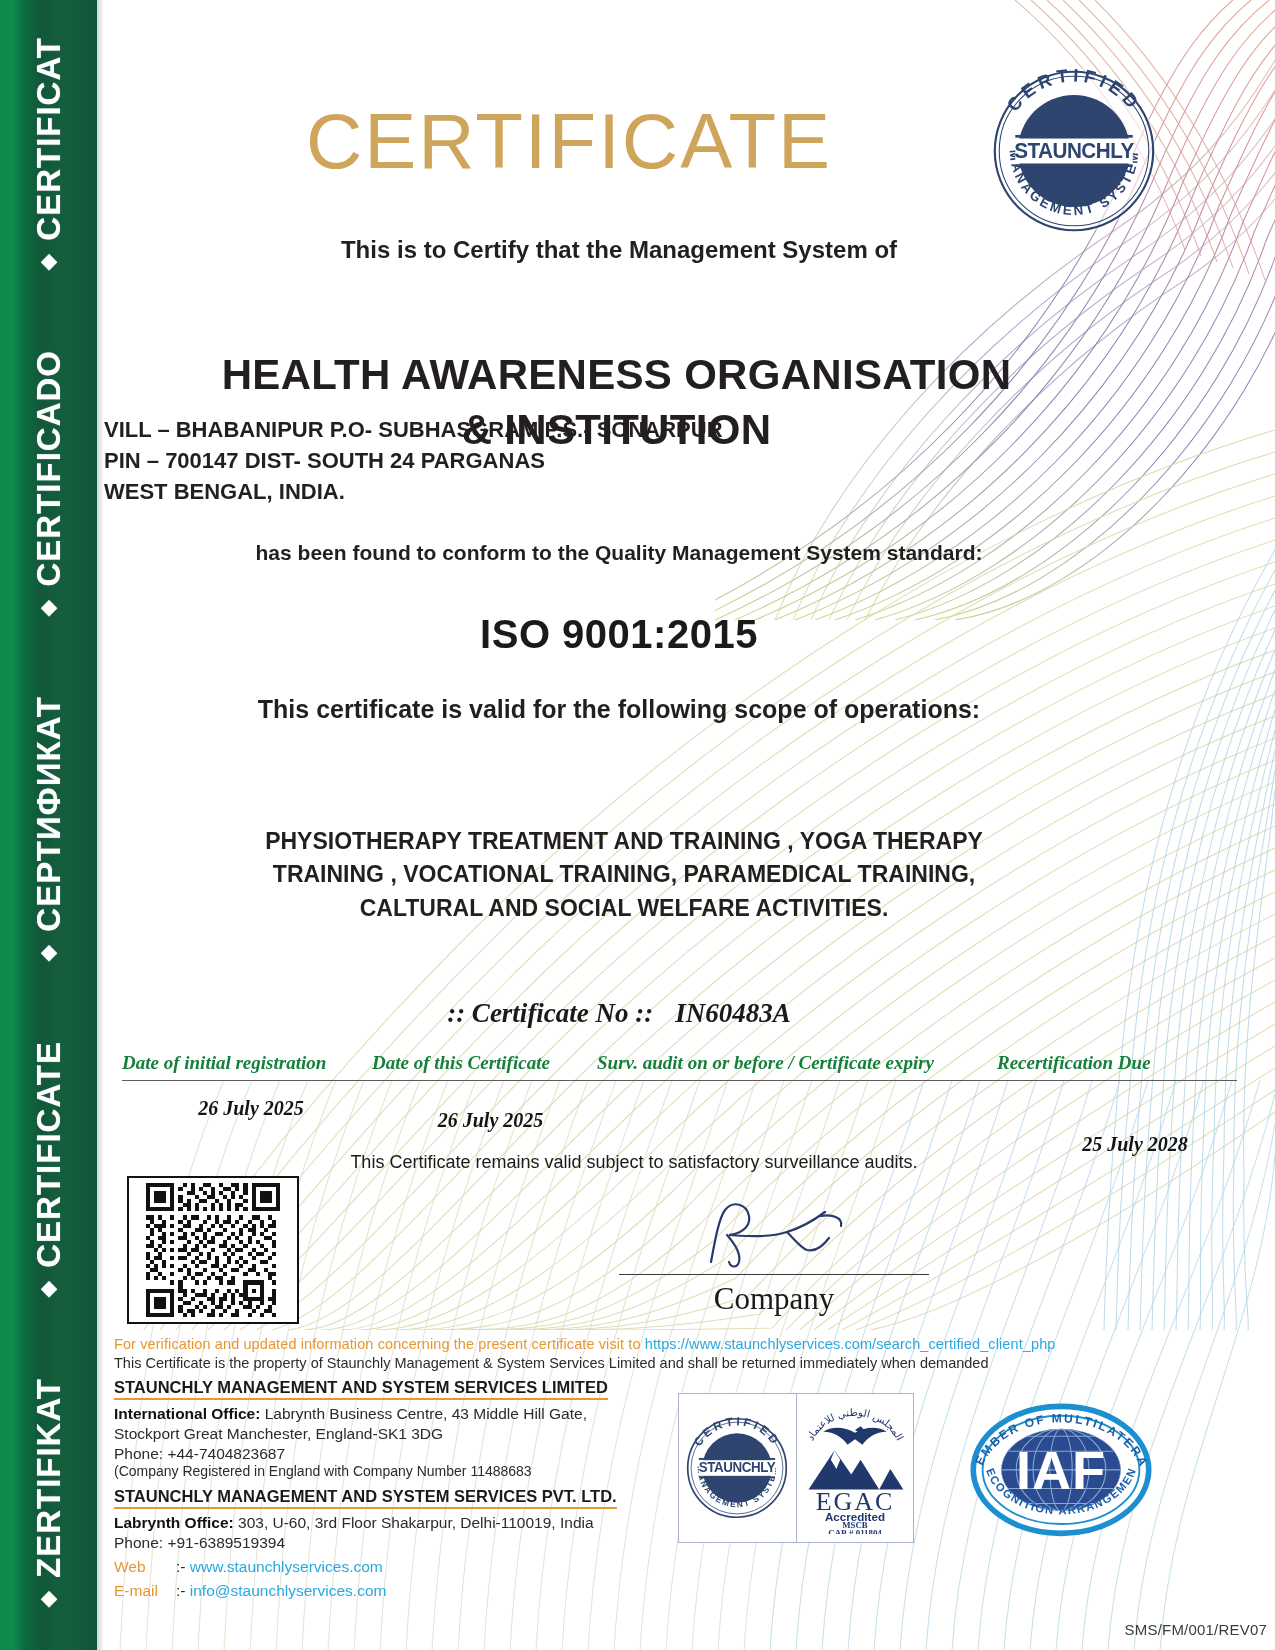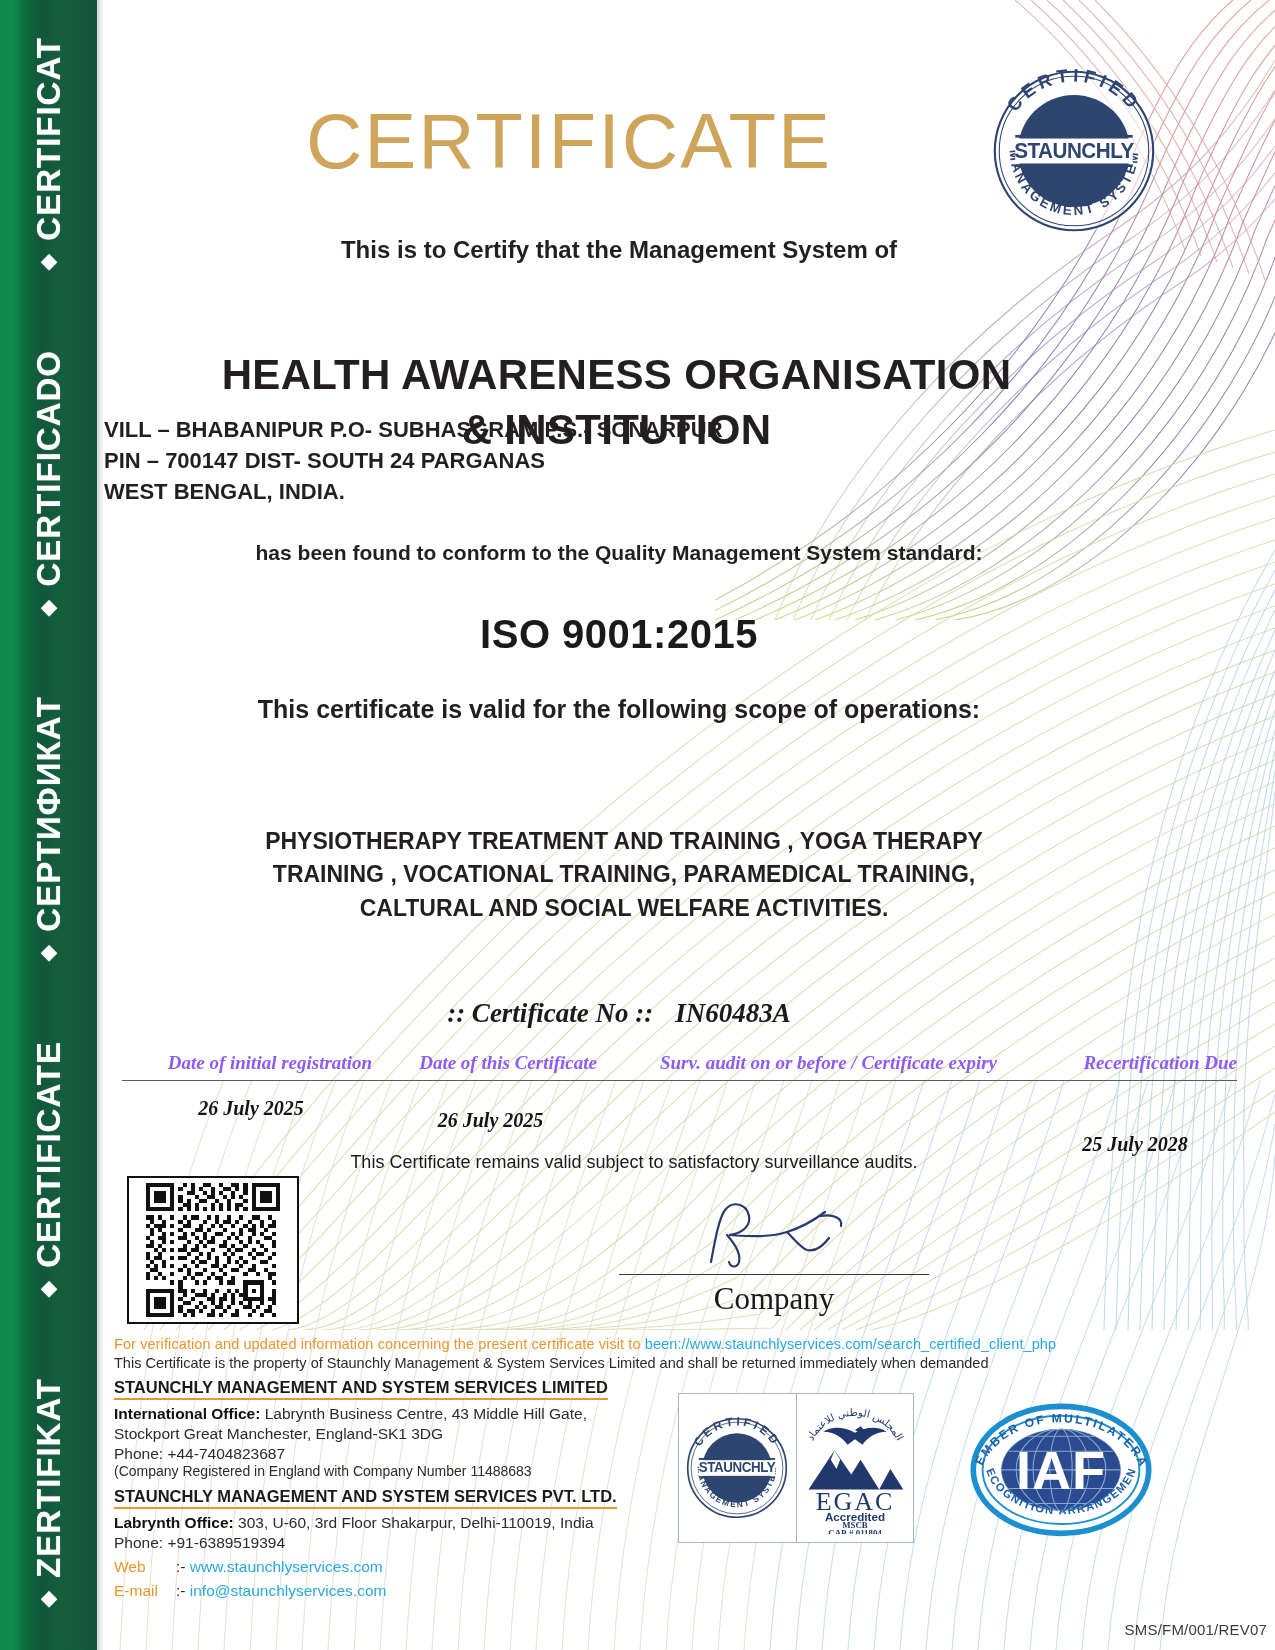--- a/index.html
+++ b/index.html
@@ -105,22 +105,22 @@
     position:absolute; left:18px; top:1052px; width:1135px;
     display:flex; align-items:flex-start;
     font-family:"Liberation Serif", serif;
   }
   .date-col { position:relative; }
   .date-col.c1 { width:250px; }
   .date-col.c2 { width:225px; }
   .date-col.c3 { width:400px; }
   .date-col.c4 { width:240px; }
   .date-head {
-    font-style:italic; font-weight:bold; font-size:19px; color:#8b5cf6;
-    text-align:right; white-space:nowrap;
+    font-style:italic; font-weight:bold; font-size:19px; color:#15803d;
+    text-align:left; white-space:nowrap;
     padding-bottom:6px; border-bottom:1.5px solid #5b5b5b;
   }
   .date-val {
     margin-top:16px; font-style:italic; font-weight:bold;
     font-size:20px; color:#141414; text-align:center;
   }
   .date-col.c1 .date-val { transform:translateX(4px); }
   .date-col.c2 .date-val { transform:translateX(6px) translateY(12px); }
   .date-col.c3 .date-val { transform:translateX(10px) translateY(24px); }
   .date-col.c4 .date-val { transform:translateX(18px) translateY(36px); }
@@ -722,21 +722,21 @@
           <path d="M36 35 C 44 44, 50 54, 48 62 C 46 68, 40 68, 38 62"></path>
           <path d="M96 32 C 104 40, 110 48, 116 50 C 124 52, 132 46, 138 38"></path>
           <path d="M130 16 C 142 14, 152 18, 150 26"></path>
         </g>
       </svg>
       <div class="sig-rule"></div>
       <div class="sig-title">Company</div>
     </div>
 
     <div class="footer">
-      <div class="f-verify"><span>For verification and updated information concerning the present certificate visit to </span><span class="url">been://www.staunchlyservices.com/search_certified_client_php</span></div>
+      <div class="f-verify"><span>For verification and updated information concerning the present certificate visit to </span><span class="url">https://www.staunchlyservices.com/search_certified_client_php</span></div>
       <div class="f-prop">This Certificate is the property of Staunchly Management &amp; System Services Limited and shall be returned immediately when demanded</div>
 
       <div class="f-co">STAUNCHLY MANAGEMENT AND SYSTEM SERVICES LIMITED</div>
       <div class="f-lines">
         <div><b>International Office:</b> <span>Labrynth Business Centre, 43 Middle Hill Gate,</span></div>
         <div>Stockport Great Manchester, England-SK1 3DG</div>
         <div>Phone: +44-7404823687</div>
         <div class="f-small">(Company Registered in England with Company Number 11488683</div>
       </div>
 

